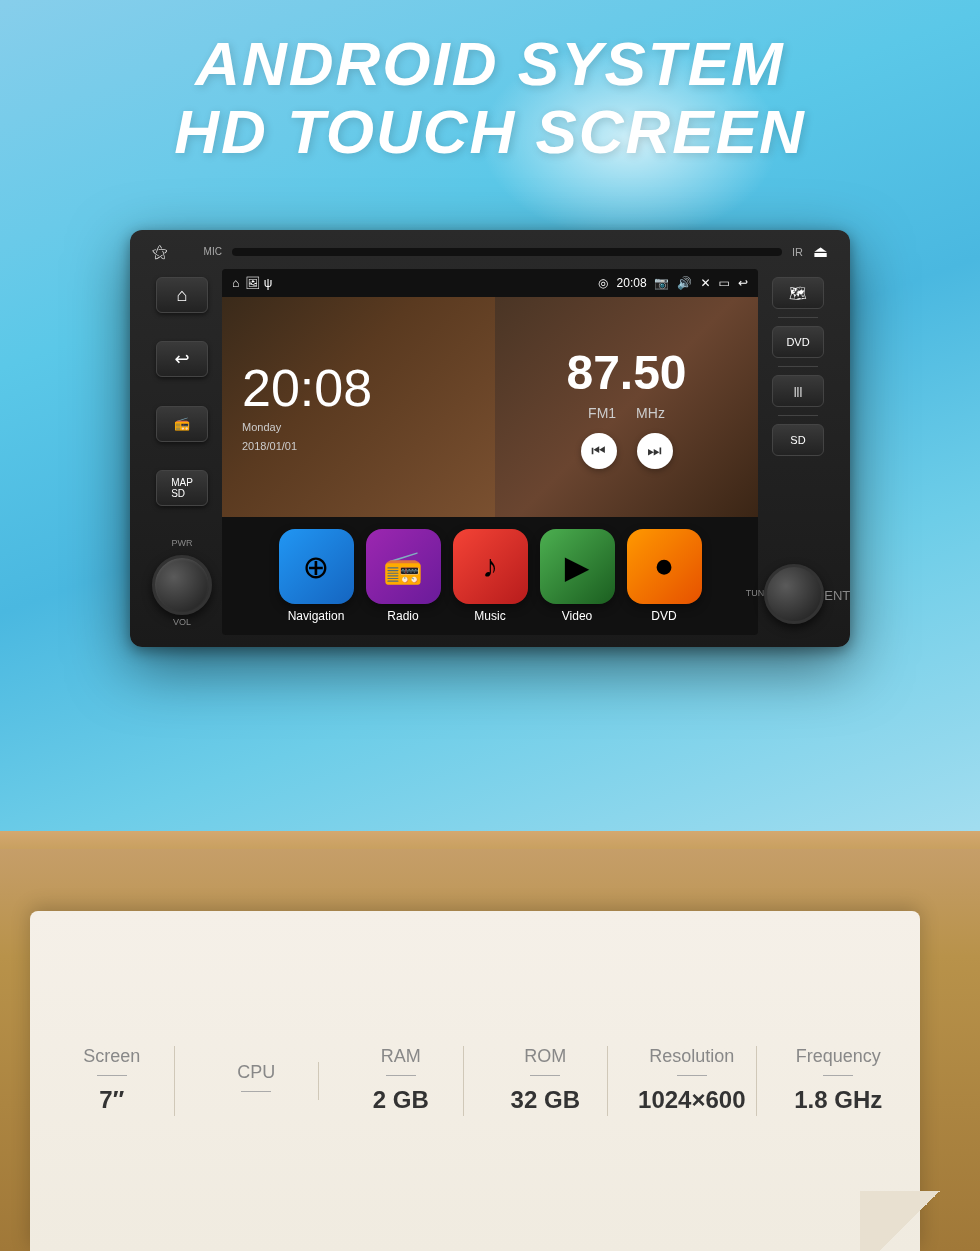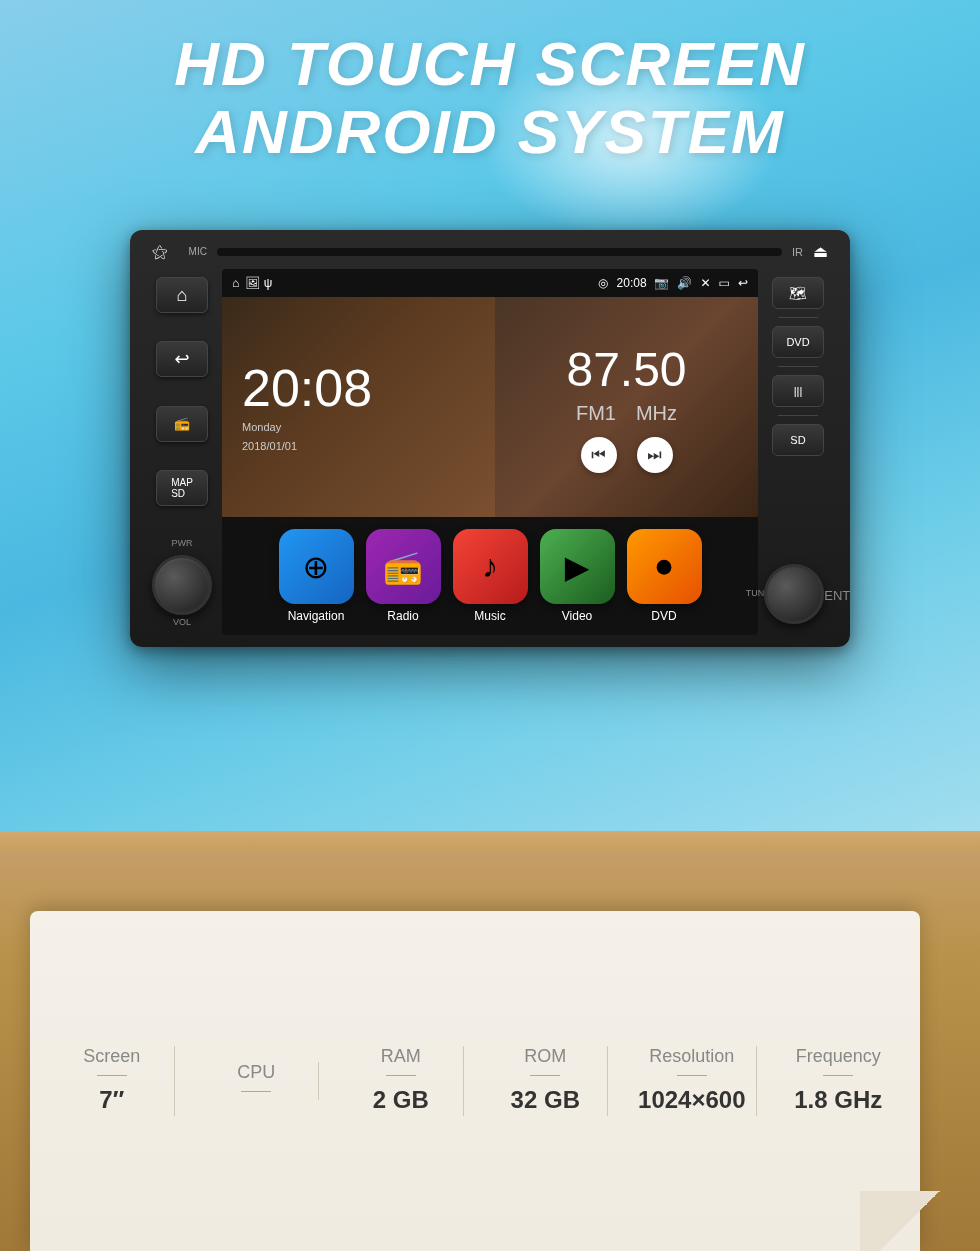--- a/index.html
+++ b/index.html
@@ -306,30 +306,30 @@
       background: linear-gradient(135deg, #4a3525 0%, #6a4530 50%, #3a2515 100%);
       display: flex;
       flex-direction: column;
       align-items: center;
       justify-content: center;
       padding: 15px;
     }
 
     .freq-display {
       font-size: 48px;
-      font-weight: 400;
+      font-weight: 700;
       color: white;
     }
 
     .radio-info {
       display: flex;
       align-items: center;
       gap: 20px;
       color: #ccc;
-      font-size: 20px;
+      font-size: 14px;
       margin-top: 5px;
     }
 
     .radio-controls {
       display: flex;
       align-items: center;
       gap: 20px;
       margin-top: 12px;
     }
 
@@ -441,30 +441,30 @@
       background: #444;
       margin: 3px 0;
     }
   </style>
 </head>
 <body>
 
 <div class="sky-bg"></div>
 
 <div class="headline">
+  <div class="headline-main">ANDROID SYSTEM</div>
   <div class="headline-main">HD TOUCH SCREEN</div>
-  <div class="headline-main">ANDROID SYSTEM</div>
 </div>
 
 <div class="stereo-wrapper">
   <div class="stereo-outer">
 
     <div class="stereo-top-bar">
       <span class="stereo-bt">⚝</span>
-      <span style="color:#aaa;font-size:10px;margin-left:6px;">MIC</span>
+      <span style="color:#aaa;font-size:10px;margin-left:21px;">MIC</span>
       <div class="stereo-slot"></div>
       <span class="stereo-ir">IR</span>
       <span class="stereo-eject">⏏</span>
     </div>
 
     <div class="stereo-main">
 
       <div class="left-controls">
         <div class="ctrl-btn">⌂</div>
         <div class="ctrl-btn">↩</div>

